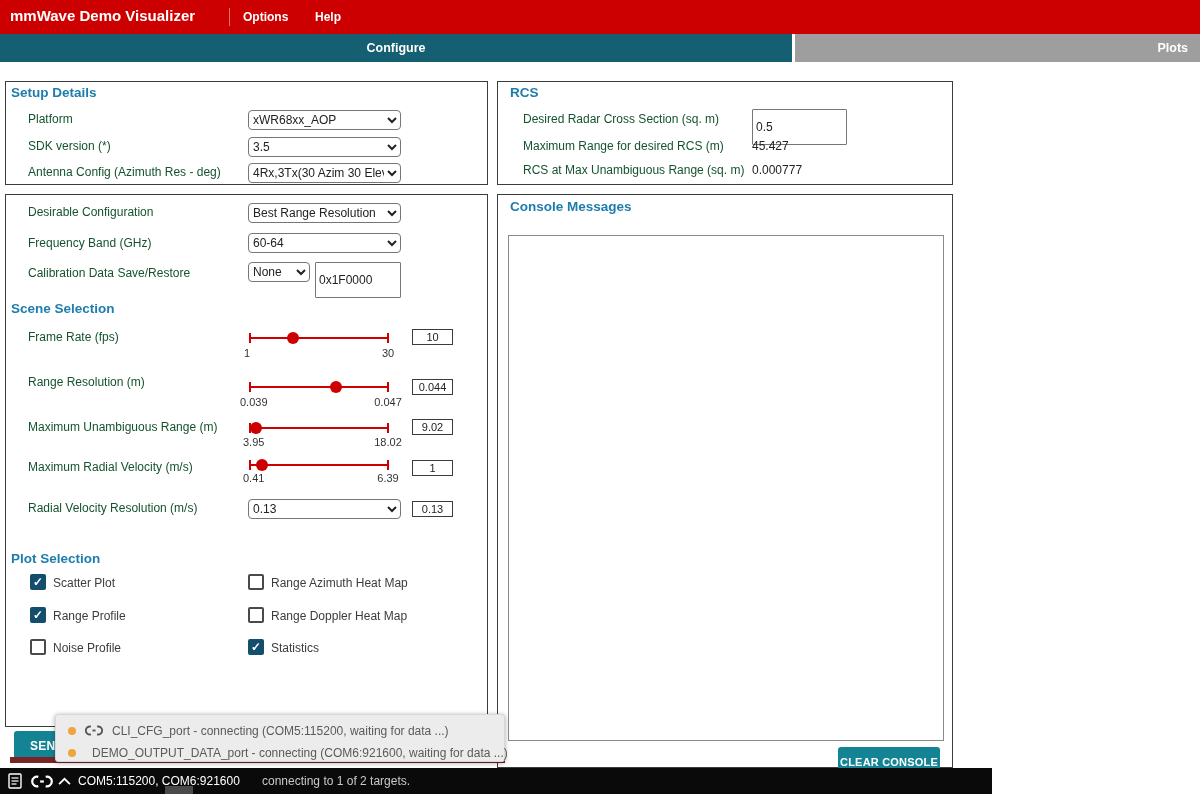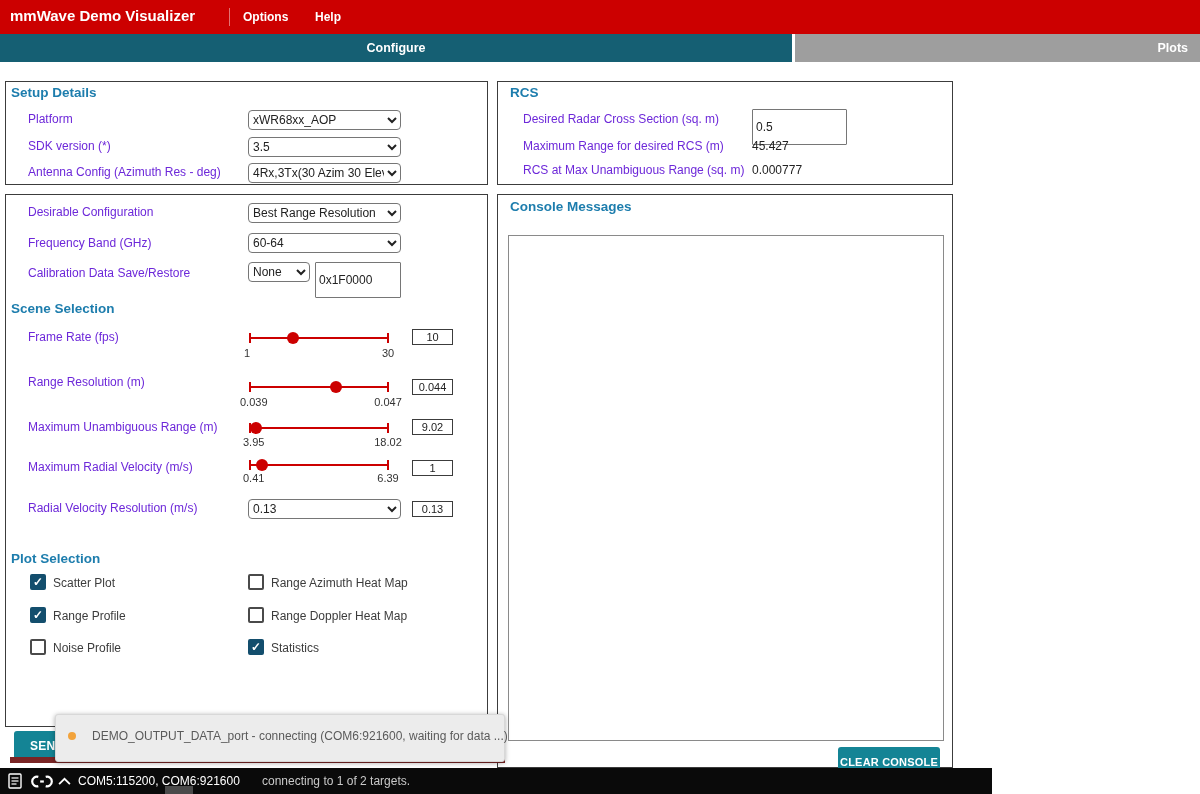--- a/index.html
+++ b/index.html
@@ -15,21 +15,21 @@
   .menu-item { top:10px; color:#fff; font-size:12px; font-weight:bold; cursor:pointer; }
 
   
   .tab { height:28px; display:flex; align-items:center; color:#fff; font-size:12.5px; font-weight:bold; }
   .tab-configure { left:0; top:34px; width:792px; background:#155f73; justify-content:center; }
   .tab-plots { left:795px; top:34px; width:405px; background:#9e9e9e; justify-content:flex-end; padding-right:12px; }
 
   
   .panel { border:1px solid #3c3c3c; background:#fff; }
   .h-blue { color:#1d7dad; font-weight:bold; font-size:13.5px; }
-  .lbl { font-size:12px; color:#6d28d9; white-space:nowrap; }
+  .lbl { font-size:12px; color:#14532d; white-space:nowrap; }
   .val-text { font-size:12px; color:#222; }
 
   .sel { height:20px; font-size:12px; border:1px solid #767676; background:#fff; color:#222; border-radius:4px; }
   .inp { height:36px; font-size:12px; border:1px solid #767676; background:#fff; color:#222; padding:0 3px; border-radius:1px; }
 
   
   .slider { height:14px; }
   .slider .track { position:absolute; left:0; right:0; top:6px; height:2px; background:#cc0000; }
   .slider .tick { position:absolute; top:2px; width:2px; height:10px; background:#cc0000; }
   .slider .t-l { left:-1px; } .slider .t-r { right:-1px; }
@@ -207,20 +207,29 @@
 
   <div class="abs panel" style="left:497px;top:194px;width:456px;height:574px"></div>
   <span class="abs h-blue" style="left:510px;top:199px">Console Messages</span>
   <div class="abs console-box"></div>
   <button class="abs btn btn-clear">CLEAR CONSOLE</button>
 
   <button class="abs btn btn-send">SEND CONFIG TO MMWAVE DEVICE</button>
   <div class="abs progress-strip"></div>
 
   <div class="abs toast">
+    <div class="toast-row">
+      <span class="toast-dot"></span>
+      <svg width="20" height="11" viewBox="0 0 26 14">
+        <path d="M9 2 A5.2 5.2 0 1 0 9 12" stroke="#555" stroke-width="2.4" fill="none"></path>
+        <path d="M17 2 A5.2 5.2 0 1 1 17 12" stroke="#555" stroke-width="2.4" fill="none"></path>
+        <line x1="11" y1="7" x2="15" y2="7" stroke="#555" stroke-width="2.4"></line>
+      </svg>
+      <span class="toast-text">CLI_CFG_port - connecting (COM5:115200, waiting for data ...)</span>
+    </div>
     <div class="toast-row" style="margin-top:5px">
       <span class="toast-dot"></span>
       <svg width="20" height="11" viewBox="0 0 26 14">
         <path d="M9 2 A5.2 5.2 0 1 0 9 12" stroke="#555" stroke-width="2.4" fill="none"></path>
         <path d="M17 2 A5.2 5.2 0 1 1 17 12" stroke="#555" stroke-width="2.4" fill="none"></path>
         <line x1="11" y1="7" x2="15" y2="7" stroke="#555" stroke-width="2.4"></line>
       </svg>
       <span class="toast-text">DEMO_OUTPUT_DATA_port - connecting (COM6:921600, waiting for data ...)</span>
     </div>
   </div>

